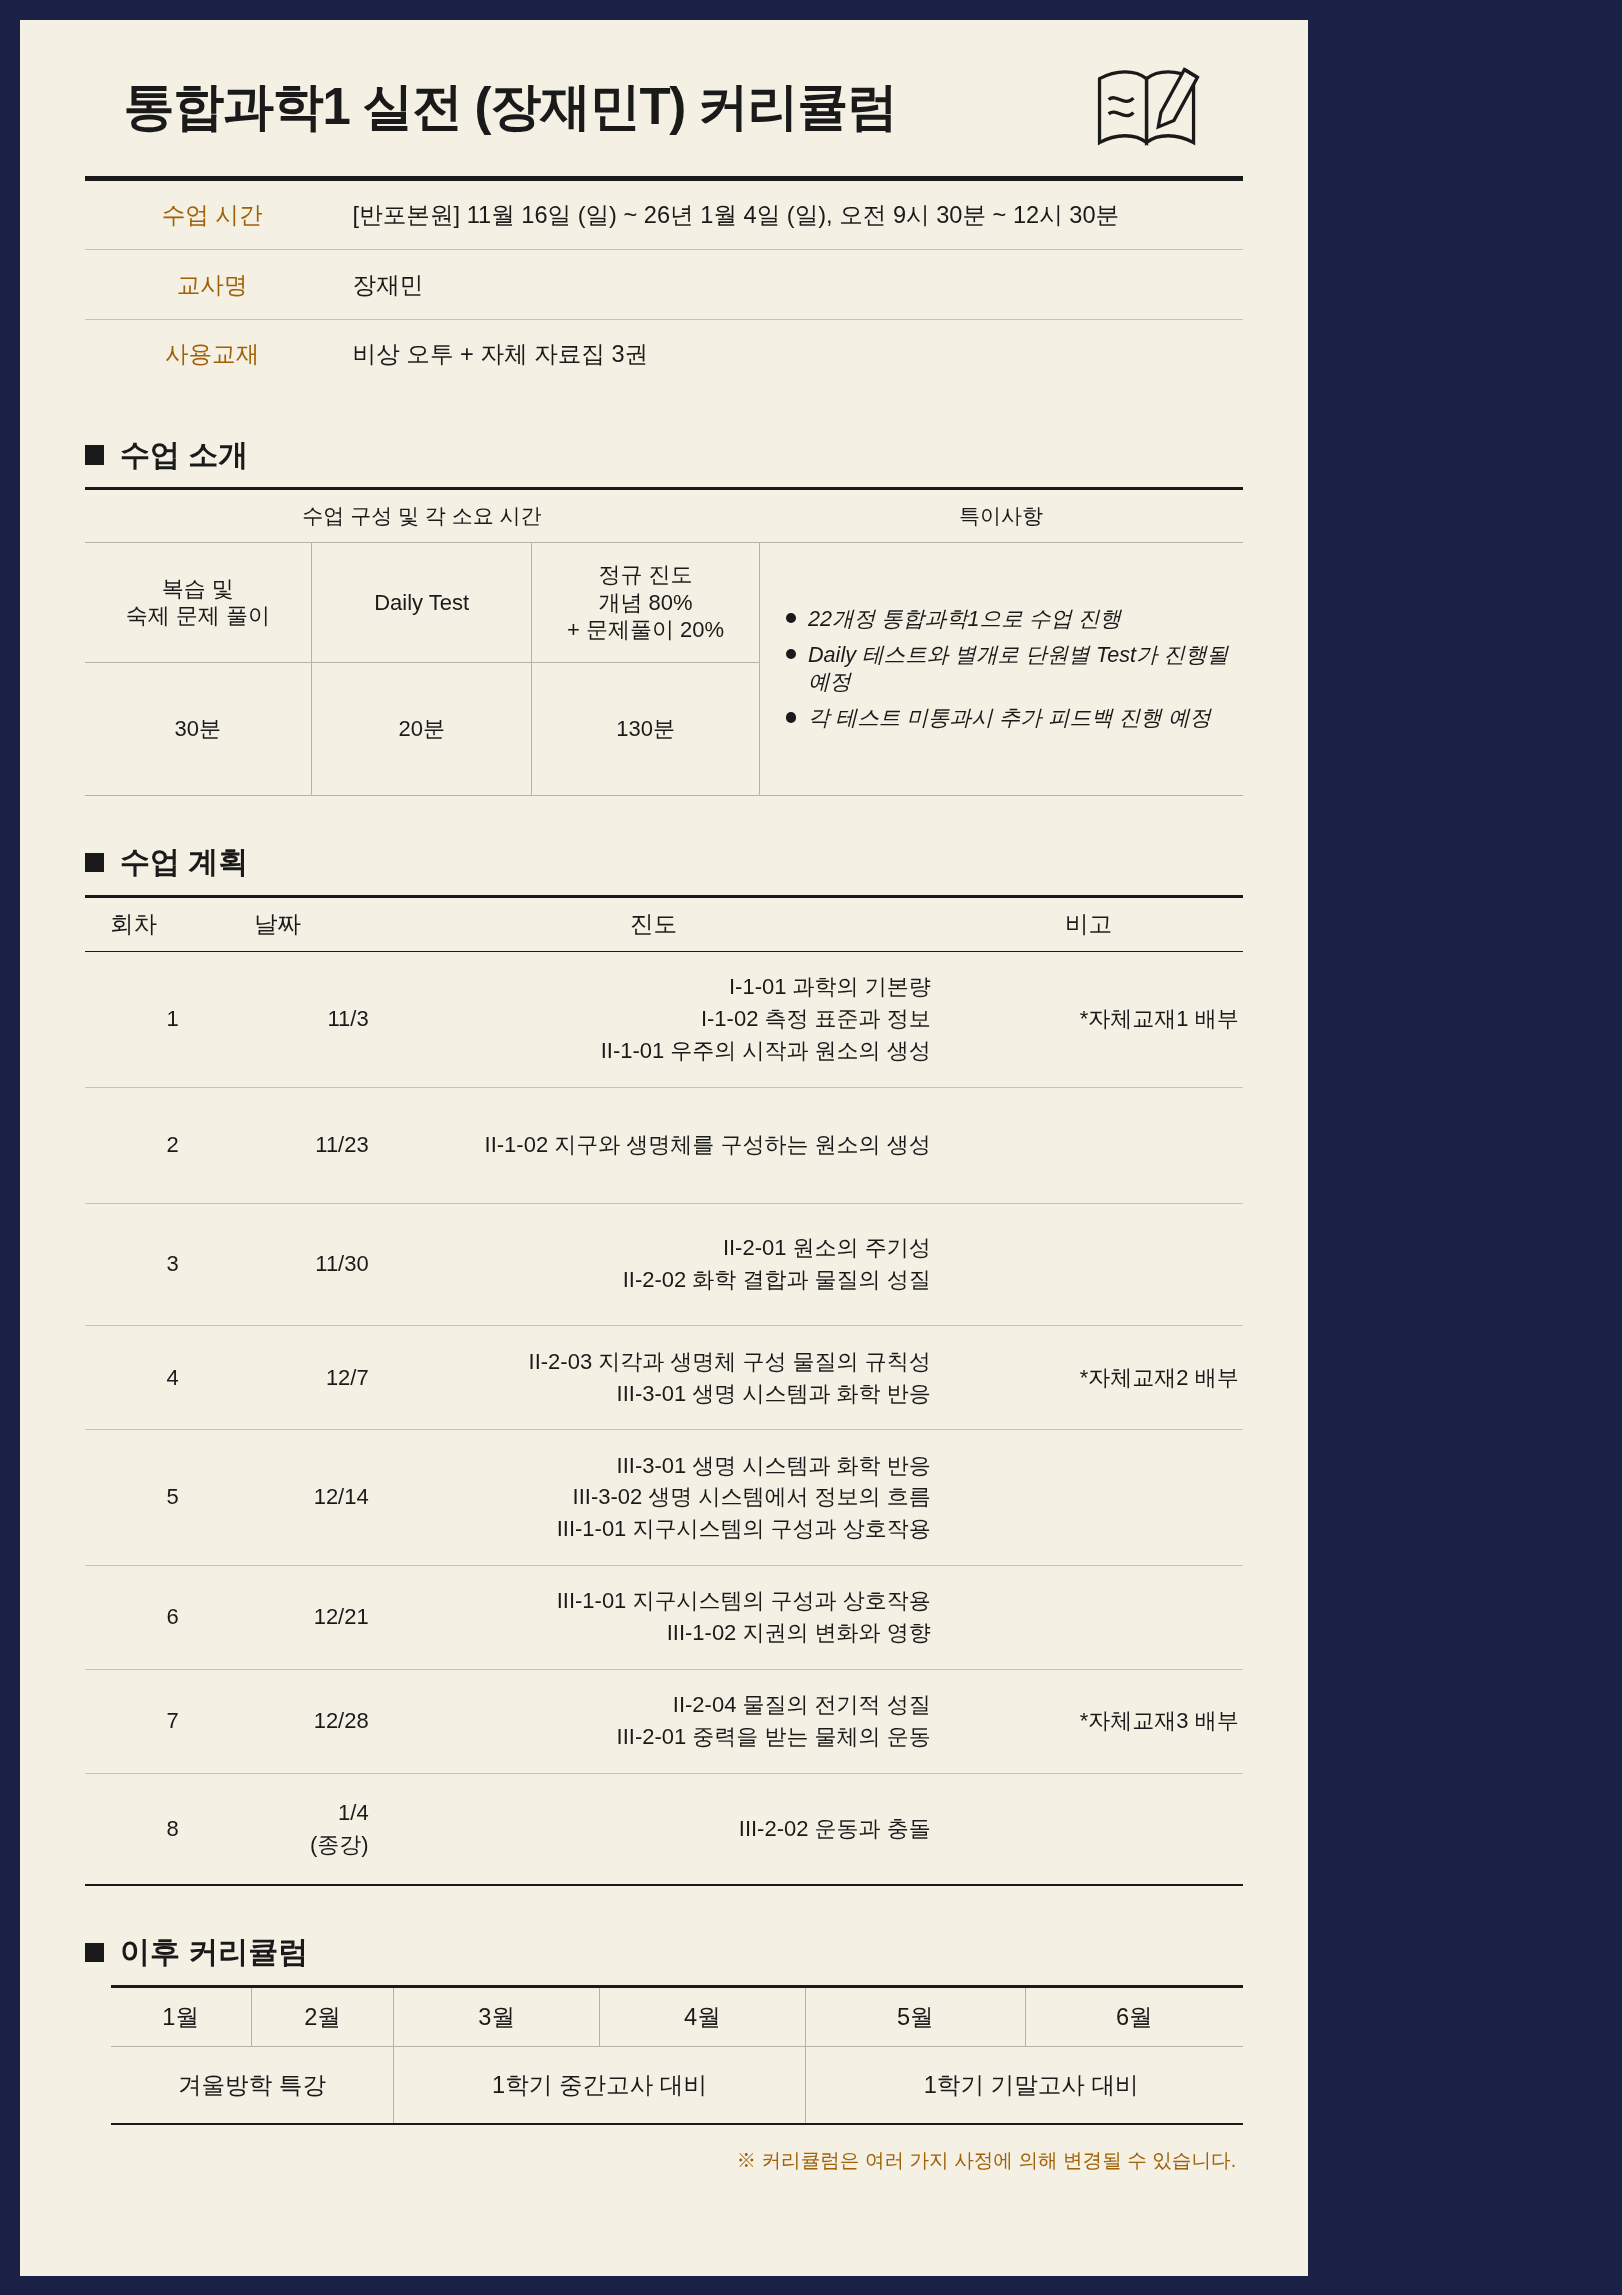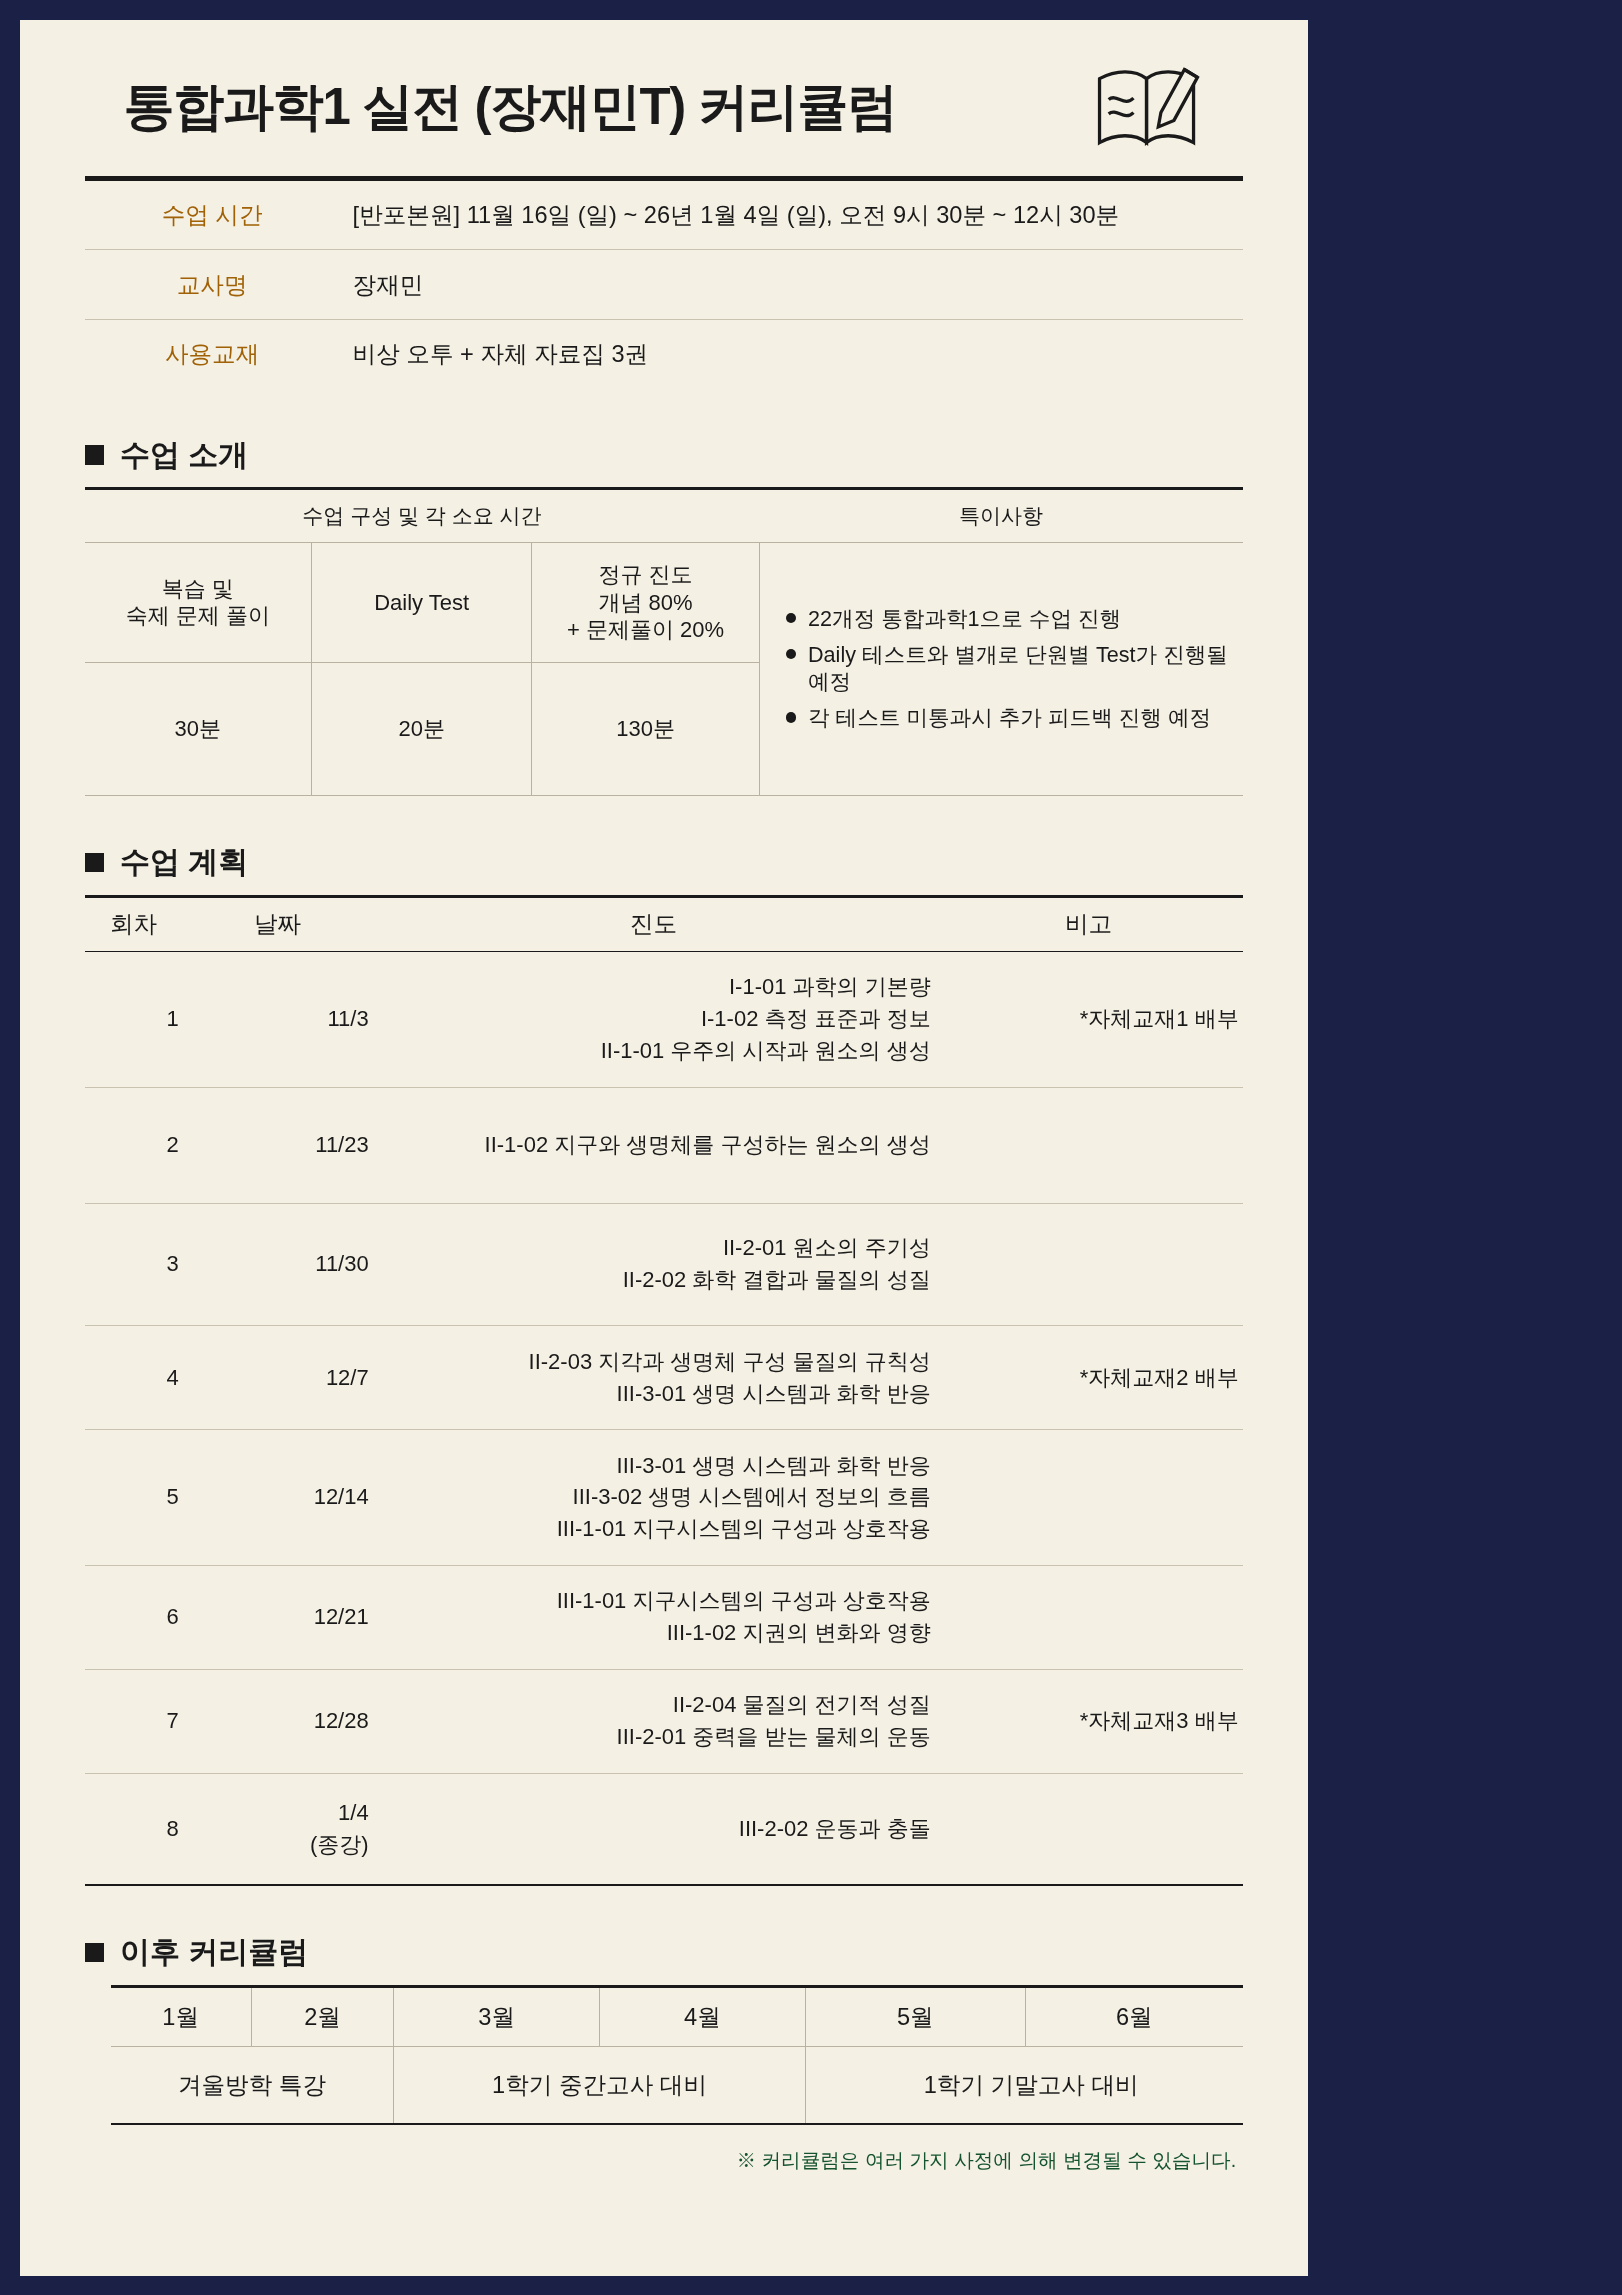--- a/index.html
+++ b/index.html
@@ -111,21 +111,21 @@
   .intro-table .sub-head td {
     padding: 10.5px 5.2px;
     height: 98px;
     line-height: 1.25;
   }
   .intro-table .val-row td {
     padding: 10.5px 5.2px;
     height: 111px;
   }
   .intro-table td.left-none { border-left: none; }
-  .intro-table td.right-none { border-right: none; }
+  .intro-table td.right-none { border-right: none; font-style: italic; }
   .notes {
     text-align: left !important;
     padding: 13px 0 13px 26px !important;
     vertical-align: middle;
   }
   .note-line {
     display: flex;
     align-items: baseline;
     gap: 11.8px;
     margin: 9.2px 0;
@@ -191,21 +191,21 @@
     border-bottom: 2.6px solid #1a1a1a;
   }
   .future-table tr.plans td:first-child { border-left: none; }
   .future-table tr.plans td:last-child { border-right: none; padding-left: 14px; }
 
   .footnote {
     text-align: right;
     font-size: 19.6px;
     margin-top: 22px;
     padding-right: 6.5px;
-    color: #14532d;
+    color: #a16207;
   }
 </style>
 </head>
 <body>
 
 <div class="page">
 
   <div class="header">
     <div class="doc-title">통합과학1 실전 (장재민T) 커리큘럼</div>
     <div class="book-icon">

